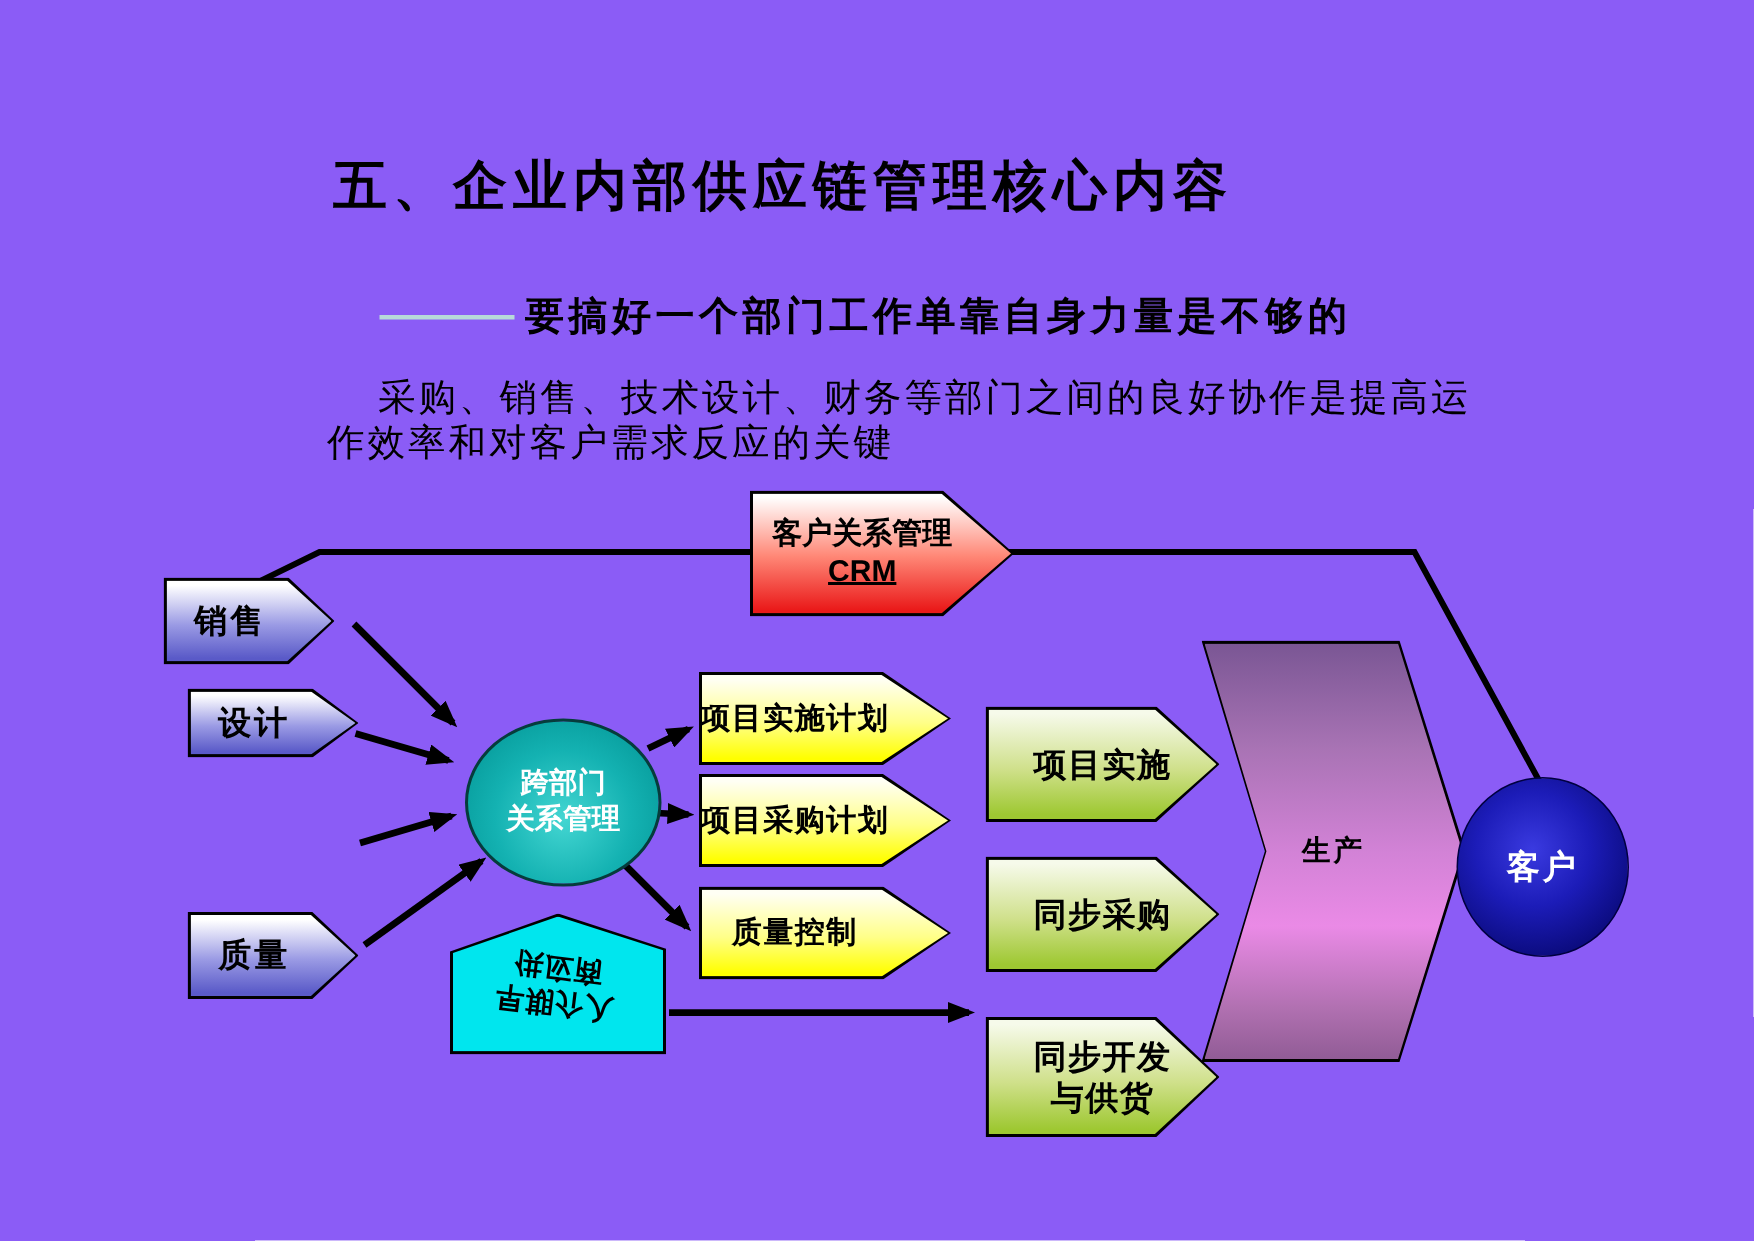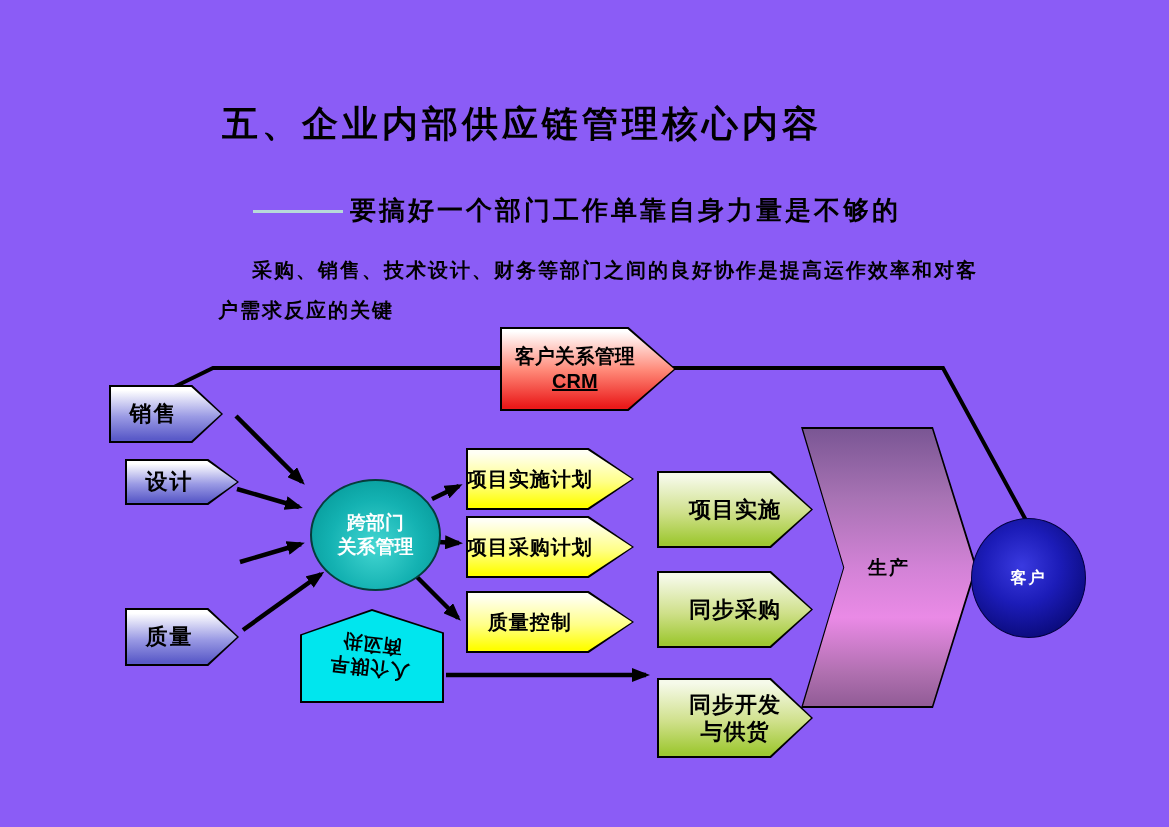--- a/index.html
+++ b/index.html
@@ -6,22 +6,22 @@
   .slide {
     position:relative; width:1169px; height:827px; background:#8b5cf6;
     overflow:hidden; font-family:"Liberation Sans", sans-serif; color:#000;
   }
   .abs { position:absolute; }
 
   
   .title { left:222px; top:100px; font-size:36px; font-weight:bold; letter-spacing:4px; white-space:nowrap; }
   .dash  { left:253px; top:210px; width:90px; height:3px; background:#b7d9d9; }
   .subtitle { left:350px; top:193px; font-size:26px; font-weight:bold; letter-spacing:3px; white-space:nowrap; }
-  .para { left:218px; top:250px; width:775px; font-size:20px; font-weight:bold;
-          letter-spacing:2px; line-height:40px; text-indent:34px; }
+  .para { left:218px; top:250px; width:775px; font-size:25px; font-weight:normal;
+          letter-spacing:2px; line-height:30px; text-indent:34px; }
 
   
   .connectors { position:absolute; left:0; top:0; z-index:1; }
   .pline { fill:none; stroke:#000; stroke-width:4; }
   .arrow { stroke:#000; stroke-width:4.5; marker-end:url(#ah); }
 
   
   .shape { position:absolute; z-index:2; }
   .shape .bg { position:absolute; inset:0; background:#000; }
   .shape .fg { position:absolute; inset:2px; }
@@ -52,21 +52,21 @@
   .crm-shape .label { right:15%; font-size:20px; }
   .crm-shape .abbr { font-size:20px;text-decoration:underline; }
   .prod .label { font-size:19px; letter-spacing:2px; }
 
   
   .hub-circle { border-radius:50%; border:2px solid #063c3c;
     background: radial-gradient(circle at 50% 60%, #44d6d2 0%, #14b2b2 50%, #009090 100%); }
   .hub-circle .label { color:#fff; font-size:19px; }
   .cust-circle { border-radius:50%; z-index:4; border:1px solid #000040;
     background: radial-gradient(circle at 44% 40%, #3a3ae0 0%, #1c1cb8 40%, #000058 100%); }
-  .cust-circle .label { color:#fff; font-size:16px; letter-spacing:2px; }
+  .cust-circle .label { color:#fff; font-size:22px; letter-spacing:2px; }
 
   
   .supp .label { font-size:19px; letter-spacing:1px; transform:rotate(7deg); }
   .flipY { display:inline-block; transform:scaleY(-1); }
 </style>
 </head>
 <body>
 
 <div class="slide">
 

